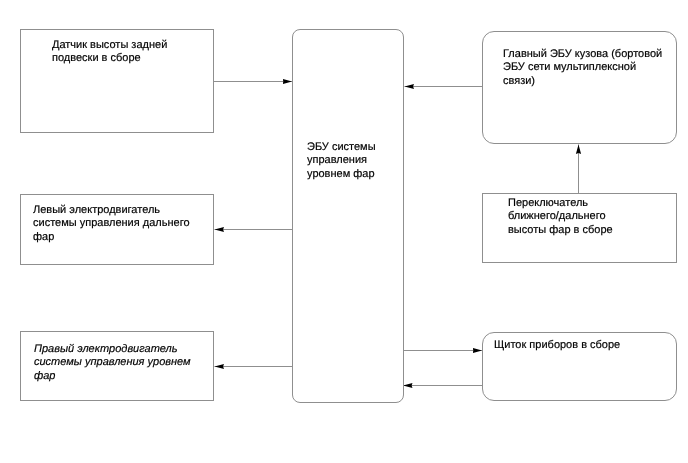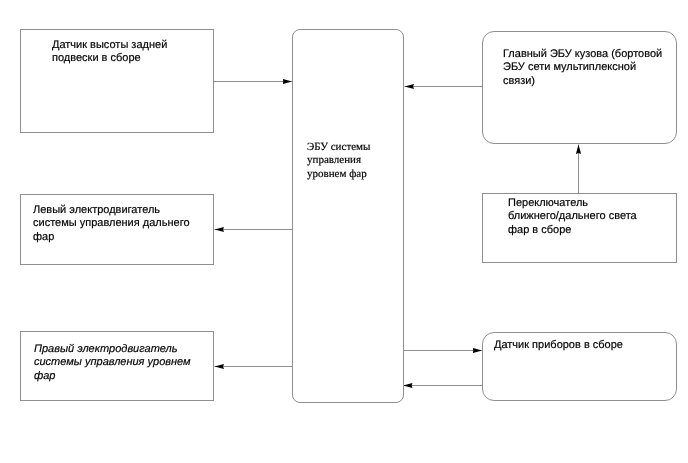--- a/index.html
+++ b/index.html
@@ -44,28 +44,28 @@
 
   <div class="node" style="left:20px;top:194px;width:194px;height:71px;">
     <div class="txt" style="left:12px;top:9px;width:167px;">Левый электродвигатель системы управления дальнего фар</div>
   </div>
 
   <div class="node" style="left:20px;top:331px;width:194px;height:70px;font-style:italic;">
     <div class="txt" style="left:13px;top:11px;width:166px;">Правый электродвигатель системы управления уровнем фар</div>
   </div>
 
   <div class="node rounded-sm" style="left:292px;top:29px;width:112px;height:374px;">
-    <div class="txt" style="left:14px;top:111px;width:92px;font-family:Liberation Serif, serif;">ЭБУ системы управления уровнем фар</div>
+    <div class="txt" style="left:14px;top:111px;width:92px;">ЭБУ системы управления уровнем фар</div>
   </div>
 
   <div class="node rounded-lg" style="left:482px;top:31px;width:195px;height:113px;">
     <div class="txt" style="left:20px;top:16px;width:162px;">Главный ЭБУ кузова (бортовой ЭБУ сети мультиплексной связи)</div>
   </div>
 
   <div class="node" style="left:482px;top:193px;width:195px;height:70px;">
-    <div class="txt" style="left:25px;top:3px;width:133px;">Переключатель ближнего/дальнего света фар в сборе</div>
+    <div class="txt" style="left:25px;top:3px;width:133px;">Переключатель ближнего/дальнего высоты фар в сборе</div>
   </div>
 
   <div class="node rounded-lg" style="left:482px;top:332px;width:195px;height:69px;">
-    <div class="txt" style="left:11px;top:6px;width:170px;">Датчик приборов в сборе</div>
+    <div class="txt" style="left:11px;top:6px;width:170px;">Щиток приборов в сборе</div>
   </div>
 
 </div>
 
 </body></html>

